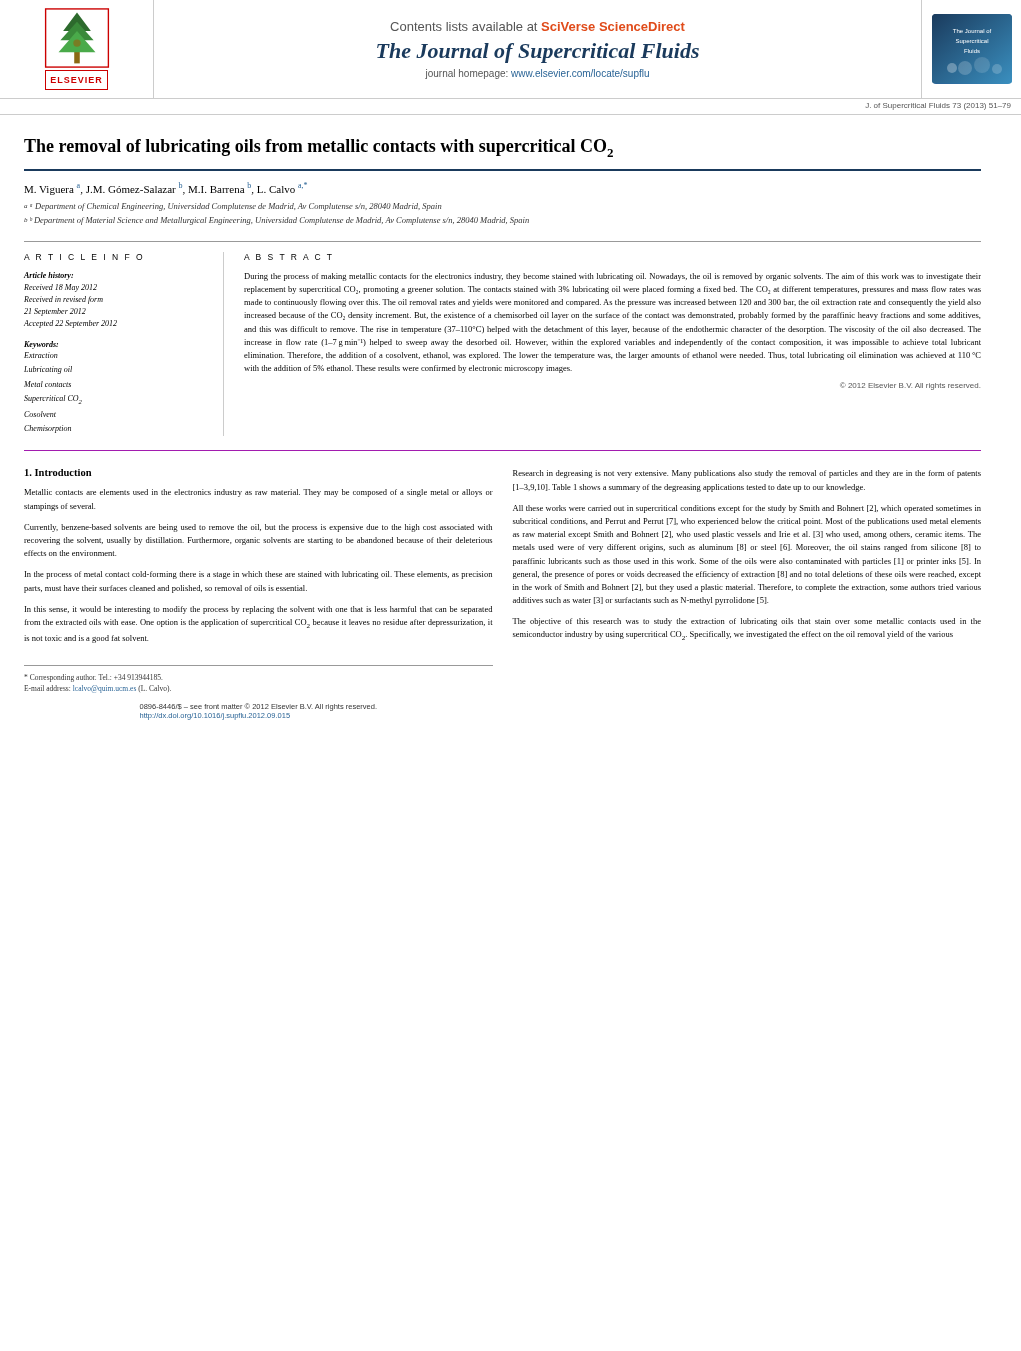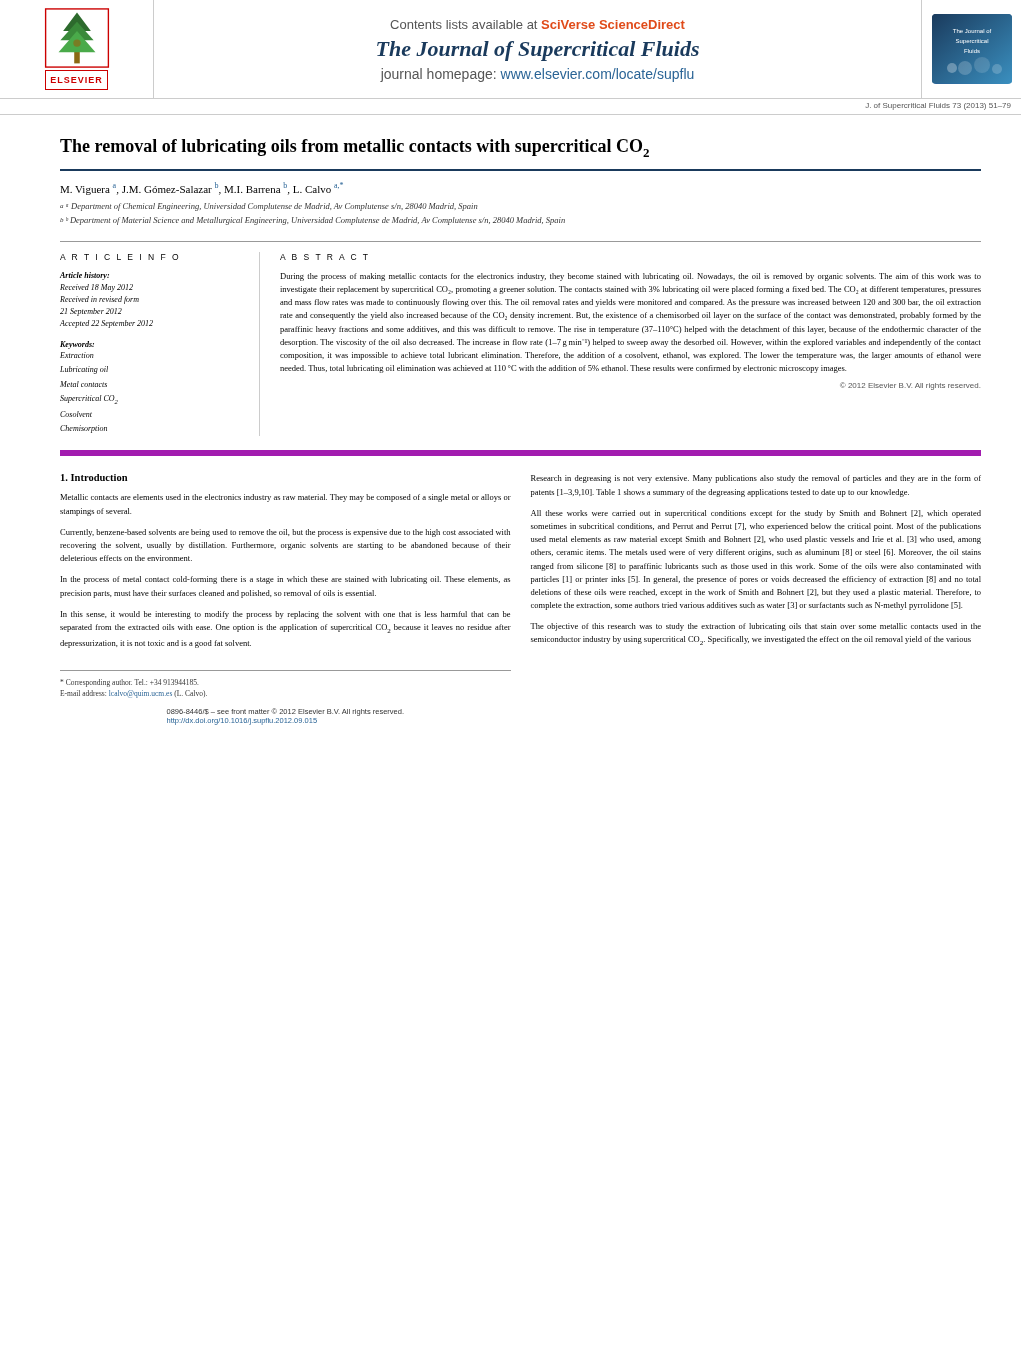--- a/index.html
+++ b/index.html
@@ -81,21 +81,21 @@
     .journal-title {
       font-size: 22px;
       font-weight: bold;
       color: #1a3a5c;
       font-family: 'Times New Roman', Times, serif;
       margin: 4px 0;
       font-style: italic;
     }
 
     .journal-homepage {
-      font-size: 14px;
+      font-size: 10px;
       color: #555;
       font-family: Arial, sans-serif;
     }
 
     .header-logo-right {
       width: 100px;
       display: flex;
       align-items: center;
       justify-content: center;
       padding: 8px;
@@ -138,21 +138,21 @@
     .doi-line {
       font-size: 8px;
       color: #555;
       font-family: Arial, sans-serif;
       text-align: right;
       padding: 2px 10px 0 0;
     }
 
     
     .article-content {
-      padding: 20px 40px 20px 60px;
+      padding: 20px 40px 20px 24px;
     }
 
     
     .article-title {
       font-size: 18px;
       font-weight: bold;
       color: #000;
       margin-bottom: 10px;
       line-height: 1.3;
       border-bottom: 2px solid #1a3a5c;
@@ -267,21 +267,21 @@
     .copyright-line {
       font-size: 8px;
       color: #555;
       text-align: right;
       margin-top: 6px;
       font-family: Arial, sans-serif;
     }
 
     
     .body-content {
-      border-top: 6px solid #a21caf;
+      border-top: 1px solid #a21caf;
       padding-top: 16px;
     }
 
     .body-two-col {
       display: flex;
       gap: 20px;
     }
 
     .body-col {
       flex: 1;

